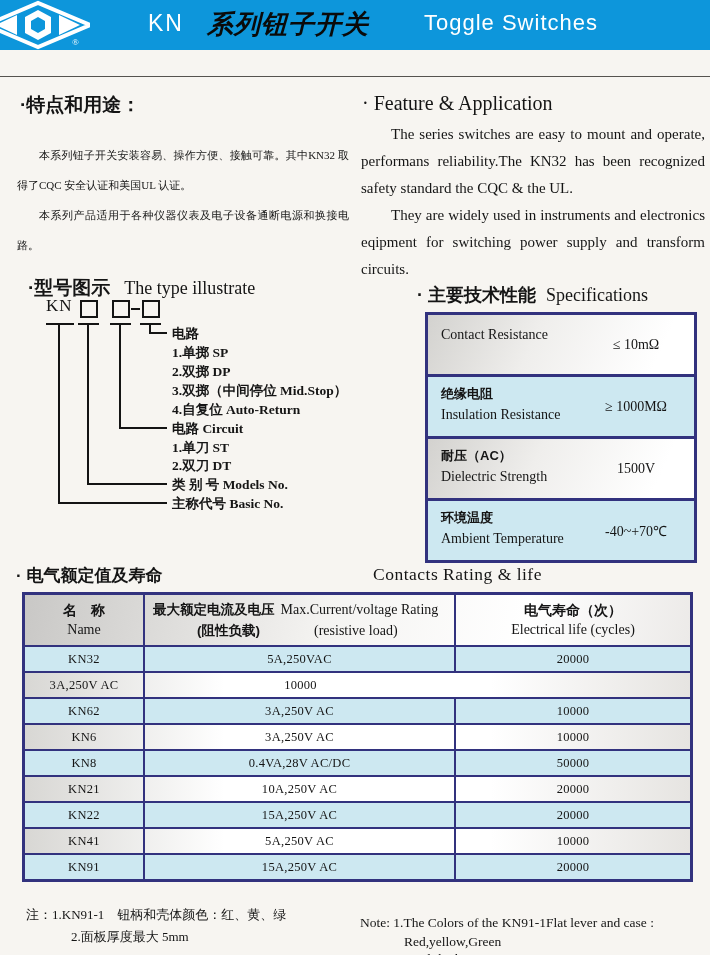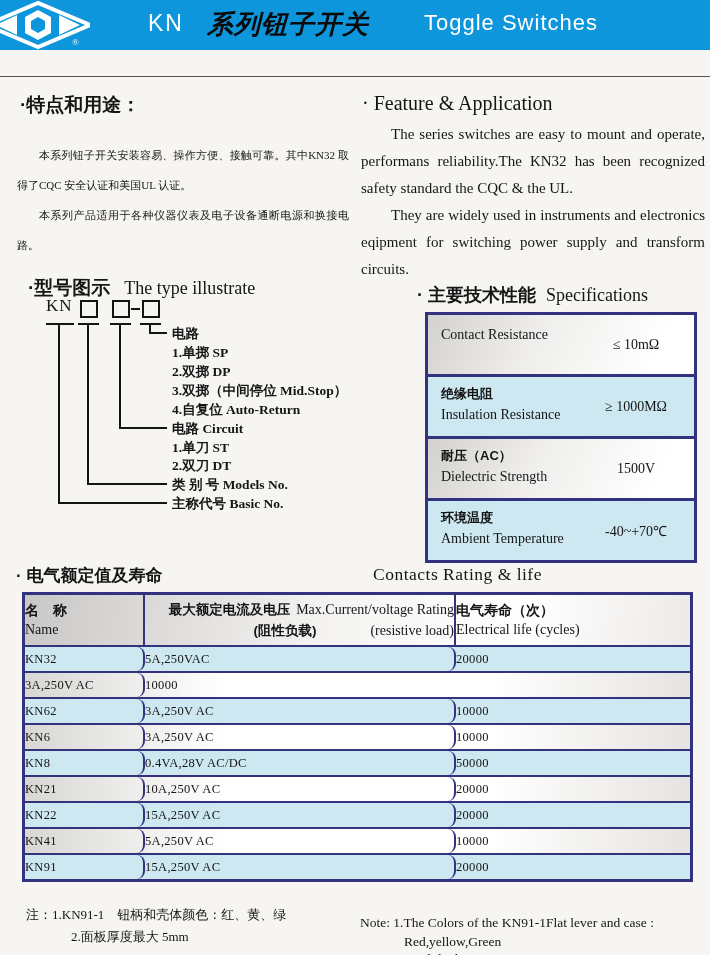--- a/index.html
+++ b/index.html
@@ -41,33 +41,33 @@
   .spec-row.grad{background:linear-gradient(115deg,#d3d2cf 0%,#efeeec 40%,#ffffff 85%);}
   .spec-row.blue{background:#cde8f1;}
   .spec-zh{margin-left:13px;font-size:13px;font-family:"Liberation Sans",sans-serif;font-weight:bold;}
   .spec-en{margin-left:13px;margin-top:4px;font-size:14px;}
   .spec-val{position:absolute;right:4px;top:0;height:100%;width:108px;display:flex;align-items:center;justify-content:center;font-size:14px;}
   
   .con-head-zh{left:16px;top:564px;font-size:17px;}
   .con-head-en{left:373px;top:564px;font-size:17.5px;letter-spacing:0.5px;}
   .con-table{left:22px;top:592px;width:665px;border:3px solid #32327e;background:#fff;}
   .con-grid{display:grid;grid-template-columns:120px 311px 1fr;}
-  .con-cell{border-right:2px solid #32327e;display:flex;flex-direction:column;justify-content:center;}
+  .con-cell{border-right:2px solid #32327e;display:flex;flex-direction:column;align-items:center;justify-content:center;}
   .con-cell:last-child{border-right:none;}
   .con-hrow{height:50px;border-bottom:2px solid #32327e;background:linear-gradient(100deg,#c9c8c6 0%,#f4f3f1 45%,#ffffff 75%,#eceae8 100%);}
   .con-hrow .zh{font-family:"Liberation Sans",sans-serif;font-weight:bold;font-size:14px;}
   .con-hrow .en{font-size:14px;margin-top:2px;}
-  .col2h{align-items:flex-end;padding-left:0;box-sizing:border-box;}
+  .col2h{align-items:flex-start;padding-left:8px;box-sizing:border-box;}
   .col2h .line{display:flex;align-items:baseline;}
   .col2h .zh2{font-family:"Liberation Sans",sans-serif;font-weight:bold;font-size:13.5px;}
   .col2h .en2{font-size:14px;margin-left:6px;}
   .col2h .gap{width:48px;}
   .con-row{height:24px;border-bottom:2px solid #32327e;}
   .con-row:last-child{border-bottom:none;}
-  .con-row .con-cell{font-size:12.5px;letter-spacing:0.3px;border-radius:8px;}
+  .con-row .con-cell{font-size:12.5px;letter-spacing:0.3px;}
   .con-row.blue{background:#cde8f1;}
   .con-row.grad{background:linear-gradient(90deg,#d8d7d4 0%,#ffffff 30%,#ffffff 70%,#e6e4e1 100%);}
   
   .note{font-size:13px;white-space:nowrap;}
   .note-zh1{left:26px;top:906px;}
   .note-zh2{left:71px;top:928px;}
   .note-en1{left:360px;top:915px;font-size:13.5px;}
   .note-en2{left:404px;top:934px;font-size:13.5px;}
   .note-en3{left:391px;top:951px;font-size:13.5px;}
 </style>

